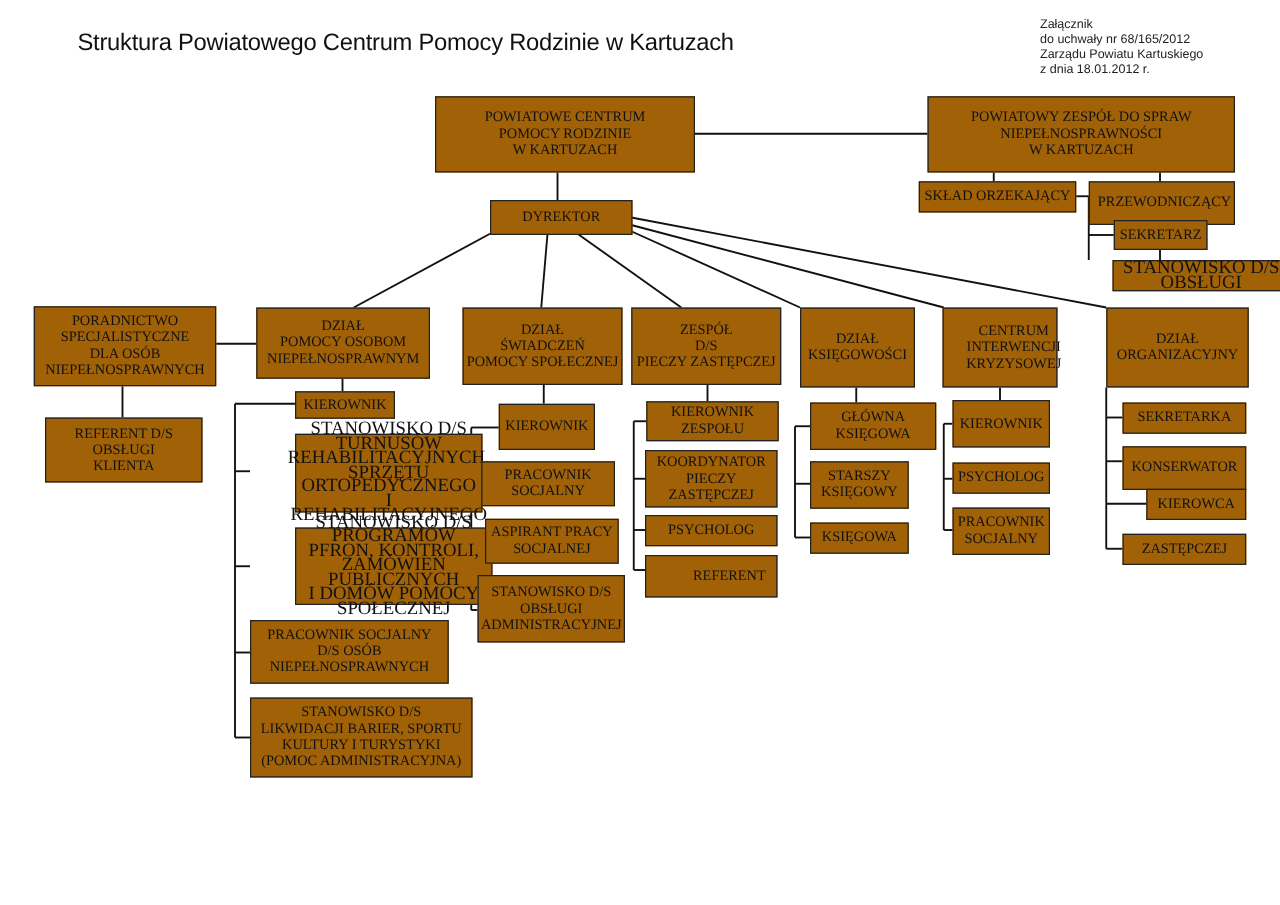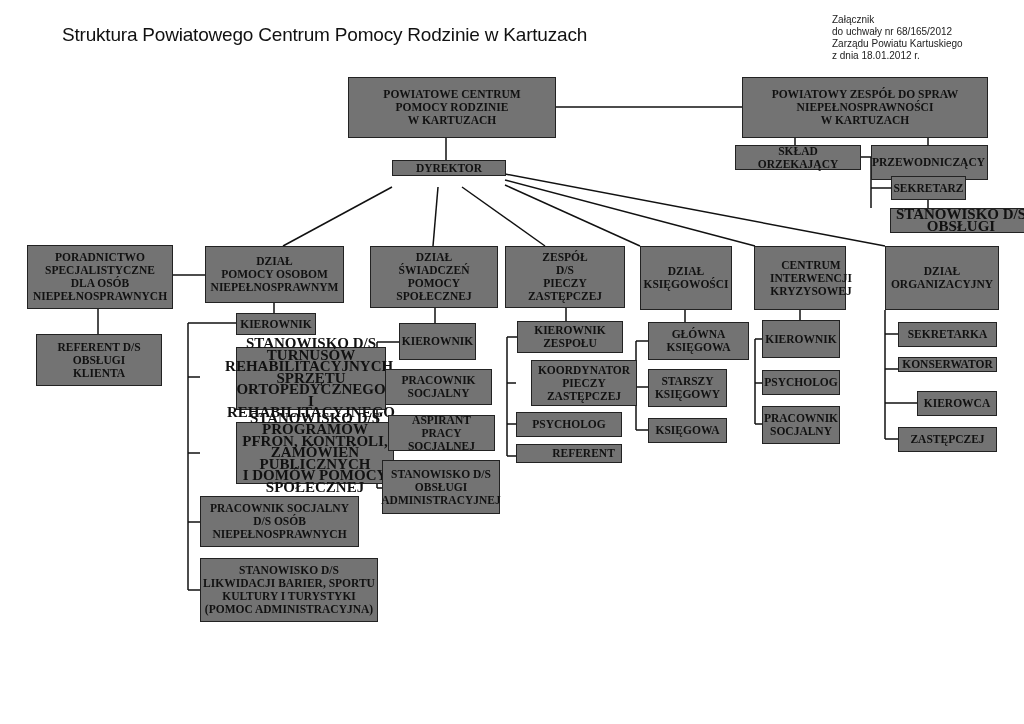--- a/index.html
+++ b/index.html
@@ -10,25 +10,24 @@
     letter-spacing: -0.2px;
   }
   .annex {
     position: absolute; left: 832px; top: 14px;
     font-family: "Liberation Sans", sans-serif; font-size: 10px; line-height: 12px; color: #222;
   }
   .annex div { white-space: nowrap; }
   svg.lines { position: absolute; left: 0; top: 0; width: 1024px; height: 724px; }
   .box {
     position: absolute; box-sizing: border-box;
-    border: 1.5px solid #222; background: #737373;
+    border: 1.5px solid #222; background: #a16207;
     display: flex; align-items: center; justify-content: center; text-align: center;
     font-family: "Liberation Serif", serif; color: #111; font-size: 11.5px; line-height: 13px;
     padding: 0 2px;
-    font-weight: bold;
   }
   .box.small { font-size: 15px; line-height: 11.5px; margin-left: 36px; }
   .box span { white-space: pre-line; }
 </style>
 </head>
 <body>
 
 <div class="title">Struktura Powiatowego Centrum Pomocy Rodzinie w Kartuzach</div>
 <div class="annex">
   <div>Załącznik</div>
@@ -117,21 +116,21 @@
 </div>
 <div class="box" style="left:871px;top:145px;width:117px;height:35px;justify-content:flex-end;">
   <span>PRZEWODNICZĄCY</span>
 </div>
 <div class="box" style="left:891px;top:176px;width:75px;height:24px;">
   <span>SEKRETARZ</span>
 </div>
 <div class="box small" style="left:854px;top:208px;width:142px;height:25px;">
   <span>STANOWISKO D/S OBSŁUGI</span>
 </div>
-<div class="box" style="left:392px;top:160px;width:114px;height:16px;">
+<div class="box" style="left:392px;top:160px;width:114px;height:28px;">
   <span>DYREKTOR</span>
 </div>
 
 <div class="box" style="left:27px;top:245px;width:146px;height:64px;">
   <span>PORADNICTWO
 SPECJALISTYCZNE
 DLA OSÓB
 NIEPEŁNOSPRAWNYCH</span>
 </div>
 <div class="box" style="left:36px;top:334px;width:126px;height:52px;">
@@ -197,29 +196,29 @@
 
 <div class="box" style="left:505px;top:246px;width:120px;height:62px;">
   <span>ZESPÓŁ
 D/S
 PIECZY ZASTĘPCZEJ</span>
 </div>
 <div class="box" style="left:517px;top:321px;width:106px;height:32px;">
   <span>KIEROWNIK
 ZESPOŁU</span>
 </div>
-<div class="box" style="left:531px;top:360px;width:106px;height:46px;">
+<div class="box" style="left:516px;top:360px;width:106px;height:46px;">
   <span>KOORDYNATOR
 PIECZY
 ZASTĘPCZEJ</span>
 </div>
 <div class="box" style="left:516px;top:412px;width:106px;height:25px;">
   <span>PSYCHOLOG</span>
 </div>
-<div class="box" style="left:516px;top:444px;width:106px;height:19px;padding-left:31px;">
+<div class="box" style="left:516px;top:444px;width:106px;height:34px;padding-left:31px;">
   <span>REFERENT</span>
 </div>
 
 <div class="box" style="left:640px;top:246px;width:92px;height:64px;">
   <span>DZIAŁ
 KSIĘGOWOŚCI</span>
 </div>
 <div class="box" style="left:648px;top:322px;width:101px;height:38px;">
   <span>GŁÓWNA
 KSIĘGOWA</span>
@@ -248,21 +247,21 @@
 SOCJALNY</span>
 </div>
 
 <div class="box" style="left:885px;top:246px;width:114px;height:64px;">
   <span>DZIAŁ
 ORGANIZACYJNY</span>
 </div>
 <div class="box" style="left:898px;top:322px;width:99px;height:25px;">
   <span>SEKRETARKA</span>
 </div>
-<div class="box" style="left:898px;top:357px;width:99px;height:15px;">
+<div class="box" style="left:898px;top:357px;width:99px;height:35px;">
   <span>KONSERWATOR</span>
 </div>
 <div class="box" style="left:917px;top:391px;width:80px;height:25px;">
   <span>KIEROWCA</span>
 </div>
 <div class="box" style="left:898px;top:427px;width:99px;height:25px;">
   <span>ZASTĘPCZEJ</span>
 </div>
 
 </body></html>

